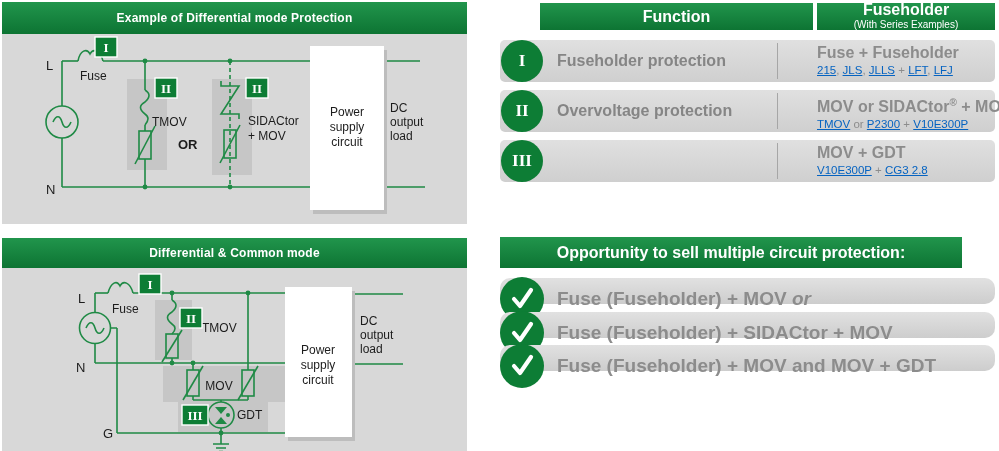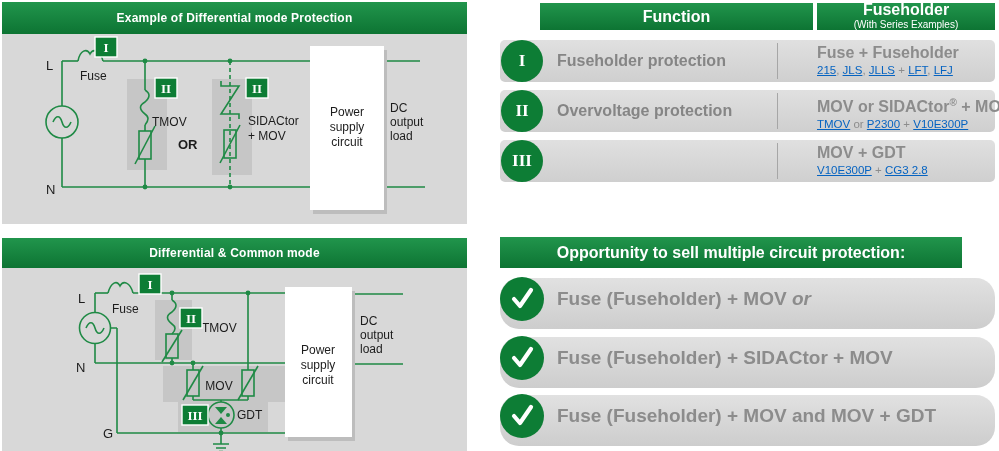--- a/index.html
+++ b/index.html
@@ -53,21 +53,21 @@
   .tech-links{font-size:11.5px;line-height:15px;}
   a.lnk{color:#0563c1;text-decoration:underline;cursor:pointer;}
   .sep{color:#8c8c8c;}
 
   
   .opp{position:absolute;left:500px;top:237px;width:495px;}
   .opp>header{
     width:462px;height:31px;background:linear-gradient(#21954c,#0d7433);
     color:#fff;font-weight:bold;font-size:16px;display:flex;align-items:center;justify-content:center;
   }
-  .opp-item{position:relative;height:51px;border-radius:19px;background:linear-gradient(#e1e1e1,#cdcdcd);}
+  .opp-item{position:relative;height:26px;border-radius:10px;background:linear-gradient(#e1e1e1,#cdcdcd);}
   .opp-item.o1{margin-top:10px;}
   .opp-item.o2{margin-top:8px;}
   .opp-item.o3{margin-top:7px;}
   .check{position:absolute;left:0;top:-1px;width:44px;height:44px;border-radius:50%;background:#0d7d35;display:flex;align-items:center;justify-content:center;}
   .opp-text{position:absolute;left:57px;top:0;height:42px;line-height:42px;font-size:19px;font-weight:bold;color:#8c8c8c;white-space:nowrap;}
   .ital{font-style:italic;}
 </style>
 </head>
 <body>
 

